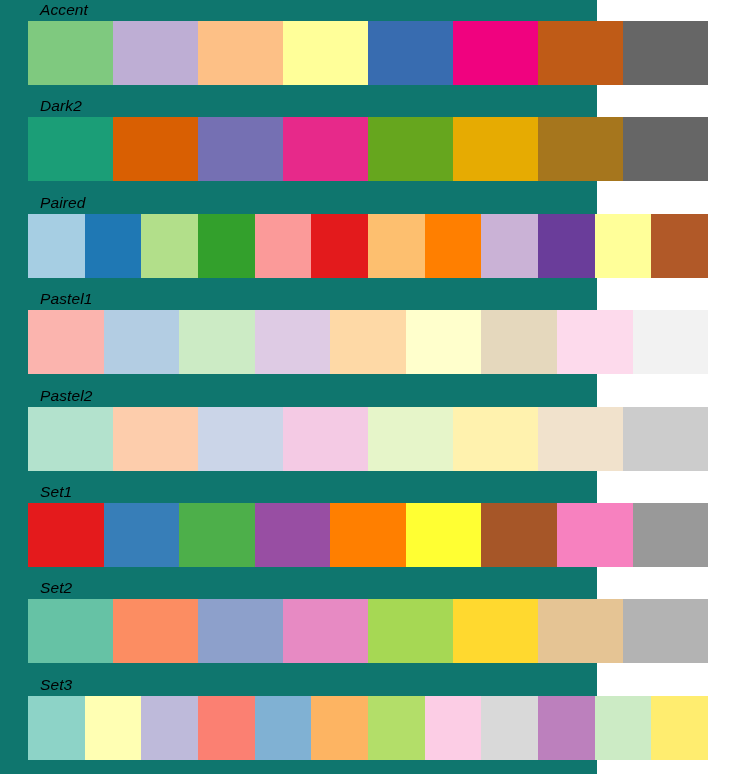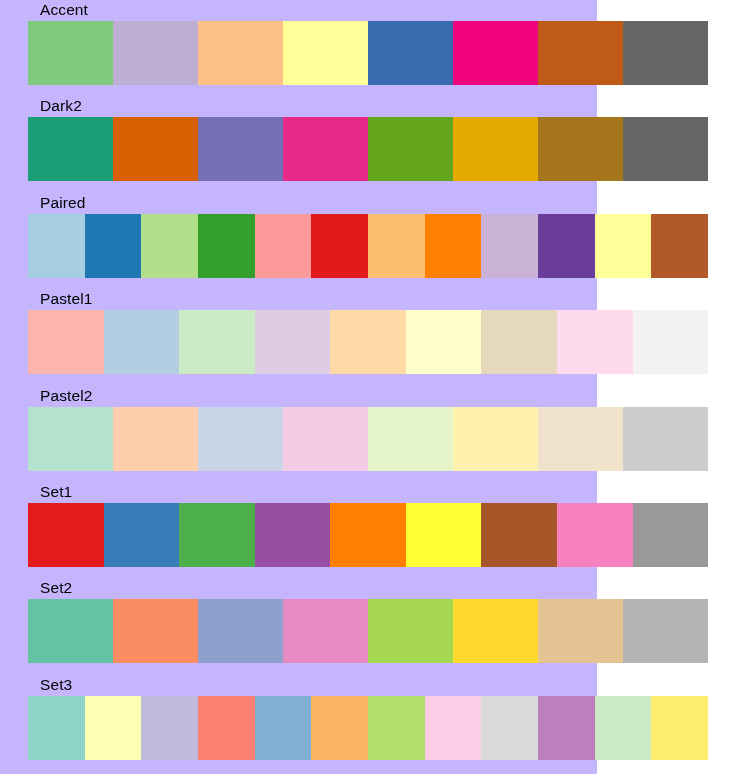--- a/index.html
+++ b/index.html
@@ -11,21 +11,22 @@
   body {
     width: 735px;
     height: 774px;
     font-family: "Liberation Sans", "DejaVu Sans", sans-serif;
     overflow: hidden;
   }
   #figure {
     position: relative;
     width: 597px;
     height: 774px;
-    background: #c4b5fd;
+    background: #0f766e;
+    font-style: italic;
   }
   .cmap-row {
     position: absolute;
     left: 0;
     width: 735px;
   }
   .cmap-label {
     position: absolute;
     left: 40px;
     top: 0;

